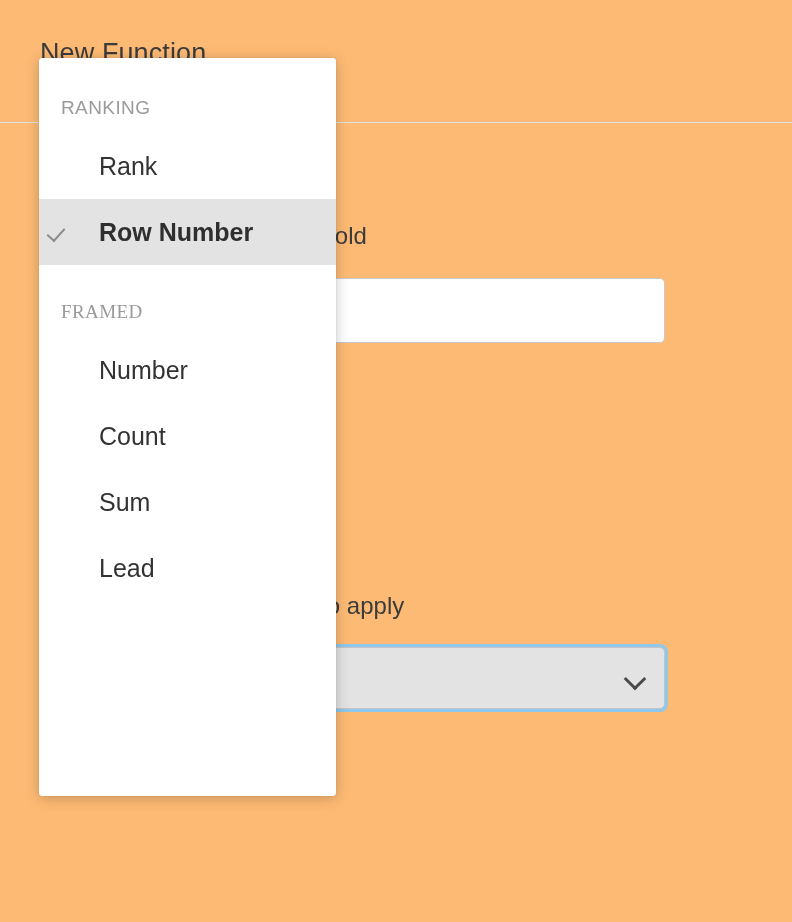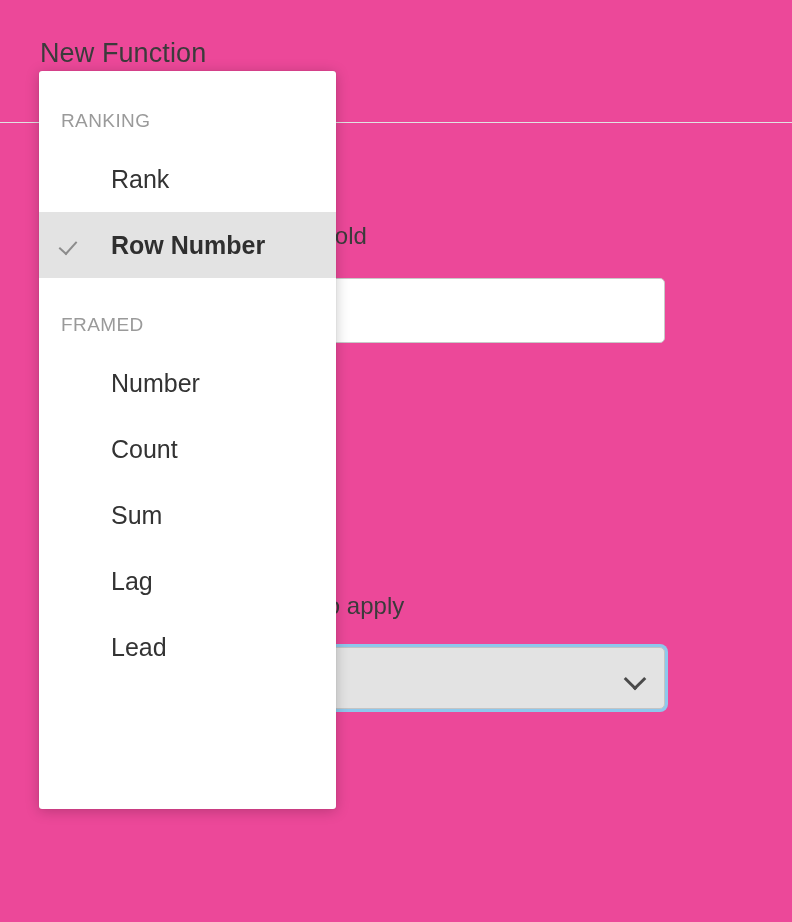--- a/index.html
+++ b/index.html
@@ -13,21 +13,21 @@
     font-family: "Liberation Sans", sans-serif;
     overflow: hidden;
     position: relative;
     -webkit-font-smoothing: antialiased;
   }
 
   
   .dialog {
     position: absolute;
     inset: 0;
-    background: #ec4899;
+    background: #fdba74;
   }
 
   .dialog-title {
     position: absolute;
     left: 40px;
     top: 38px;
     font-size: 27px;
     color: #3b3b3b;
     font-weight: 400;
     letter-spacing: .1px;
@@ -197,40 +197,39 @@
     position: absolute;
     left: 39px;
     top: 58px;
     width: 297px;
     height: 738px;
     background: #ffffff;
     border-radius: 3px;
     box-shadow: 0 2px 14px rgba(0,0,0,.22), 0 0 1px rgba(0,0,0,.25);
     overflow: hidden;
     z-index: 40;
-    margin-top: 13px;
   }
 
   .menu-section-label {
     font-size: 19px;
     color: #9a9a9a;
     letter-spacing: .4px;
     padding: 0 0 0 22px;
     height: 50px;
     display: flex;
     align-items: center;
   }
   .menu-section-label.first { margin-top: 25px; }
-  .menu-section-label.later { margin-top: 22px; }
+  .menu-section-label.later { margin-top: 22px; font-family: Liberation Serif, serif; }
 
   .menu-item {
     height: 66px;
     display: flex;
     align-items: center;
-    padding-left: 22px;
+    padding-left: 10px;
     font-size: 25px;
     color: #333333;
     cursor: pointer;
   }
   .menu-item .check-slot {
     flex: 0 0 auto;
     width: 50px;
     display: flex;
     align-items: center;
   }
@@ -324,20 +323,16 @@
       <div class="menu-item">
         <span class="check-slot"></span>
         <span class="menu-item-label">Count</span>
       </div>
       <div class="menu-item">
         <span class="check-slot"></span>
         <span class="menu-item-label">Sum</span>
       </div>
       <div class="menu-item">
         <span class="check-slot"></span>
-        <span class="menu-item-label">Lag</span>
-      </div>
-      <div class="menu-item">
-        <span class="check-slot"></span>
         <span class="menu-item-label">Lead</span>
       </div>
     </div>
 </div>
 
 </body></html>

